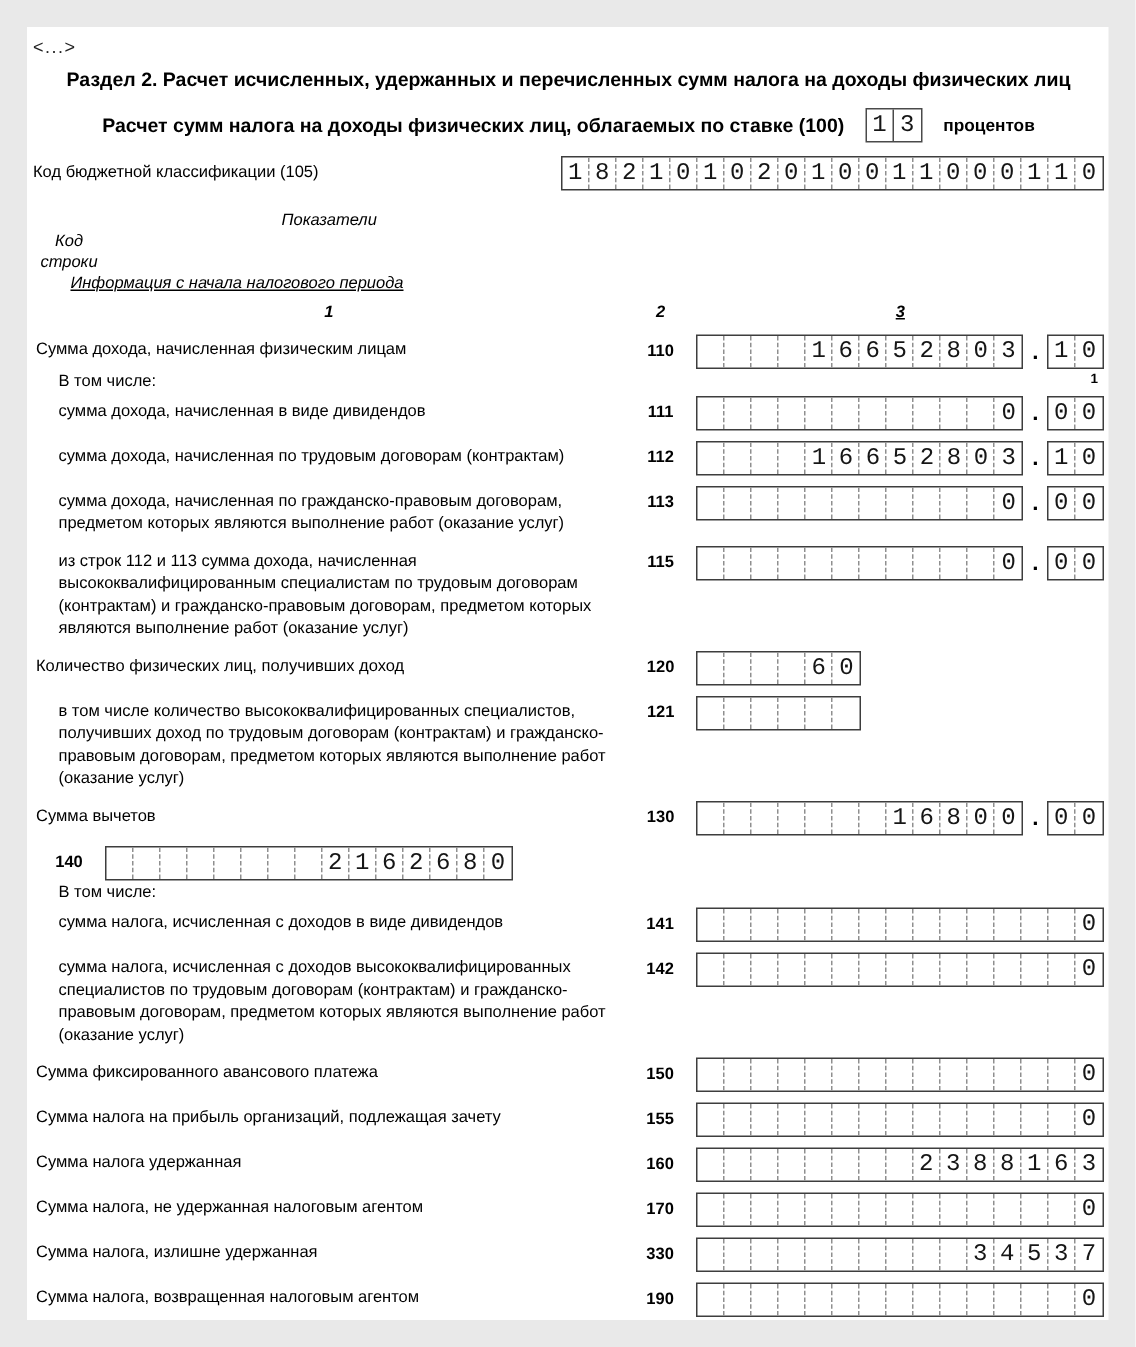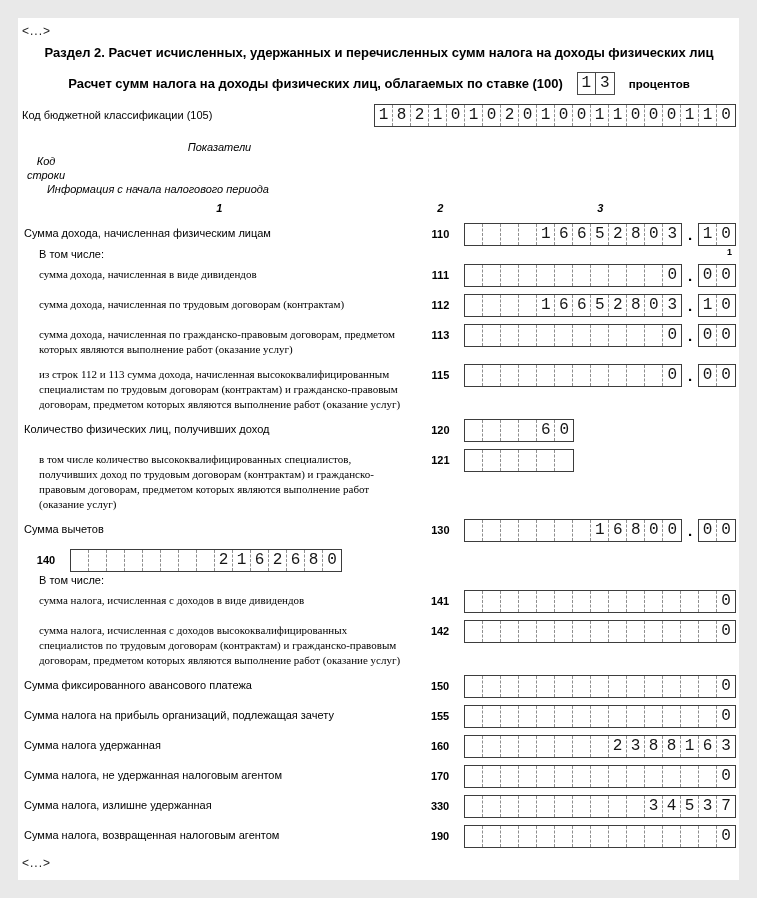--- a/index.html
+++ b/index.html
@@ -41,27 +41,27 @@
   }
   .cell:last-child{border-right:none;}
   .digitbox.solid{border-color:#4a4a4a;}
   .digitbox.solid .cell{border-right:1px solid #4a4a4a;}
   .digitbox.solid .cell:last-child{border-right:none;}
   
   .colheads{margin-top:13px;display:flex;align-items:flex-start;flex-direction:column;}
   .ith{font-style:italic;font-size:11px;line-height:14px;text-align:center;}
   .c1{width:395px;}
   .c2{width:48px;}
-  .c3{width:272px;}
+  .c3{width:272px;text-decoration:underline;}
   .numrow{margin:6px 0 9px 0;display:flex;}
   .numrow div{font-style:italic;font-size:11px;font-weight:bold;text-align:center;}
   
   .frow{display:flex;align-items:flex-start;margin-bottom:7px;}
   .label{width:395px;font-size:11px;line-height:15px;padding:3px 6px 0 2px;}
-  .label.ind{padding-left:17px;font-family:Liberation Serif, serif;}
+  .label.ind{padding-left:17px;}
   .code{width:48px;text-align:center;font-size:11px;font-weight:bold;padding-top:5px;}
   .field{width:272px;display:flex;position:relative;}
   .field.money{justify-content:space-between;}
   .dot{width:12px;text-align:center;font-weight:bold;font-size:15px;line-height:23px;}
   .footnote{position:absolute;right:4px;top:24px;font-size:9px;font-weight:bold;line-height:10px;}
   .subheader{font-size:11px;line-height:15px;padding-left:17px;margin:-6px 0 2px 0;}
 </style>
 </head>
 <body>
 

